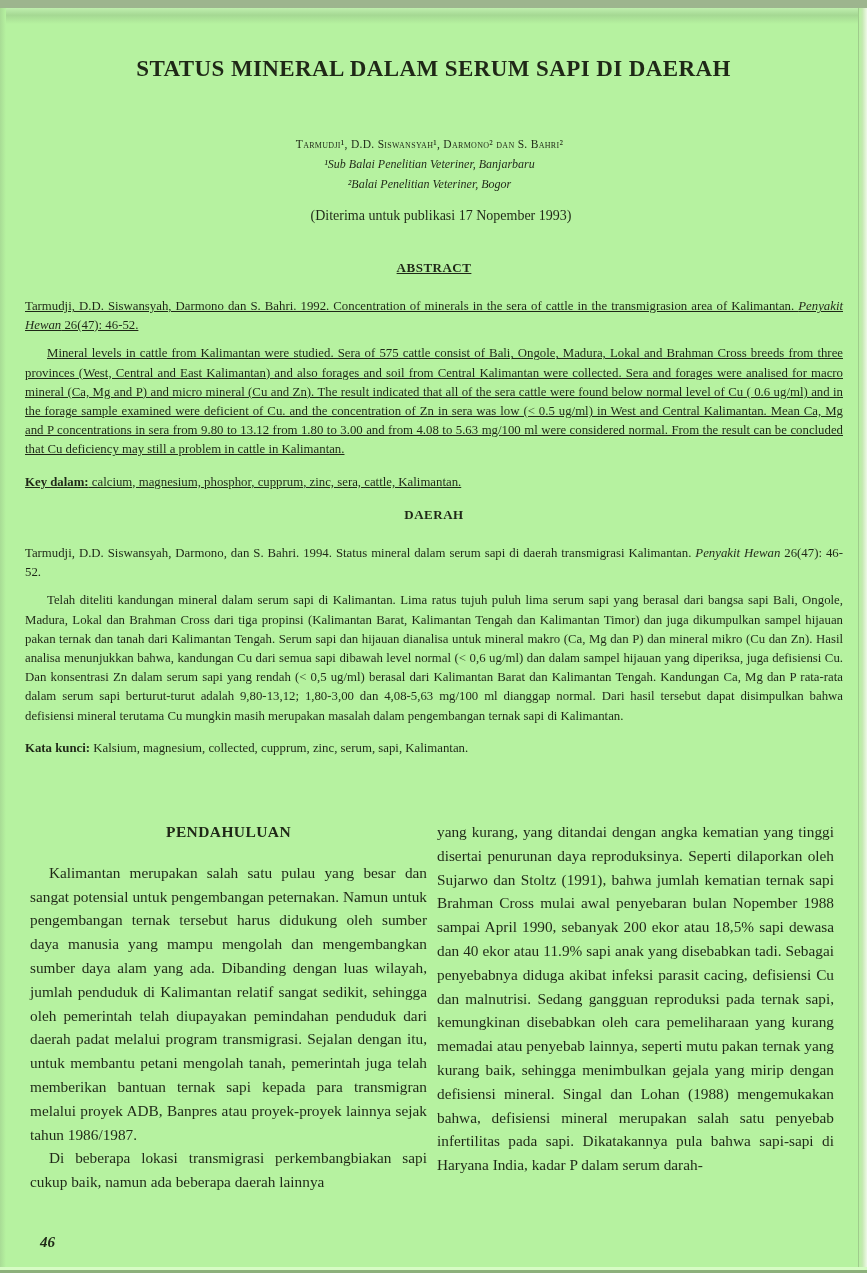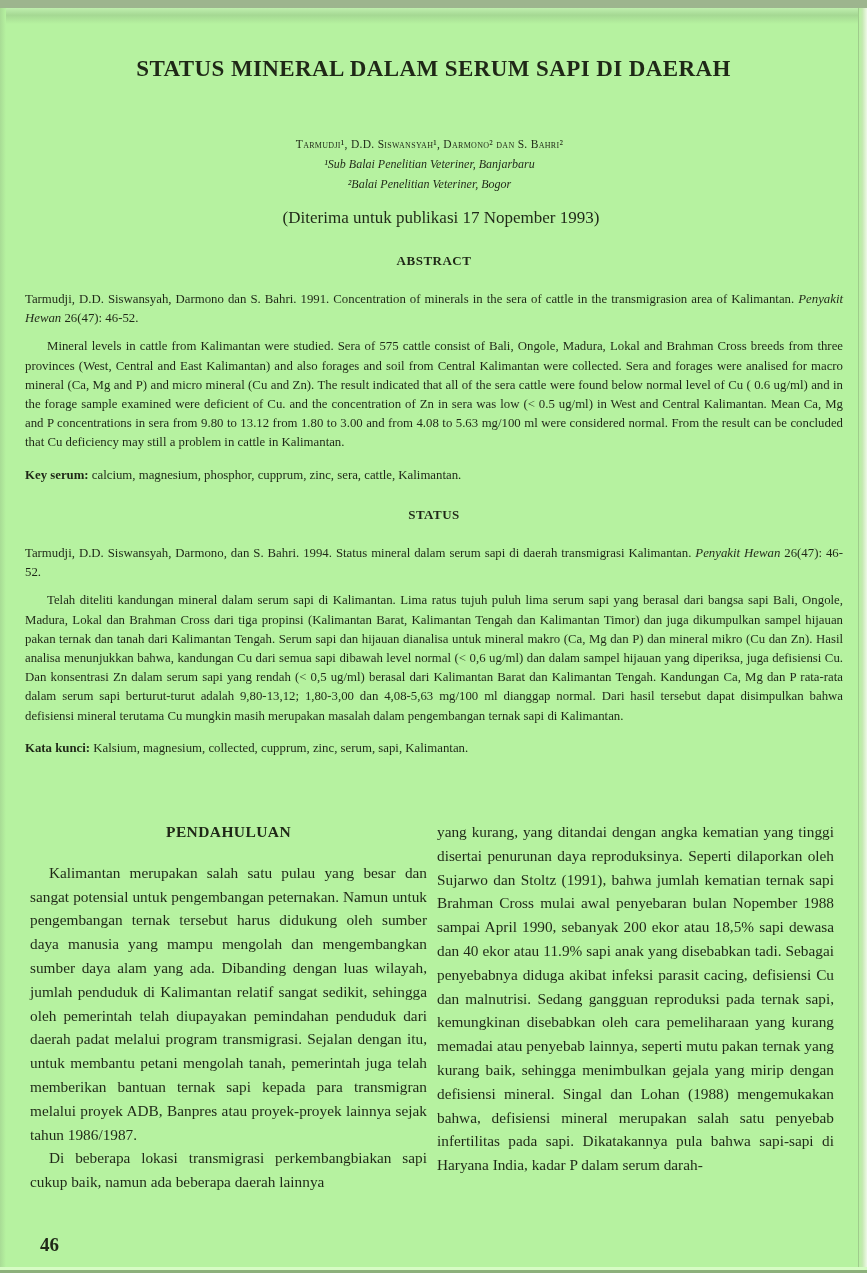--- a/index.html
+++ b/index.html
@@ -30,45 +30,45 @@
     letter-spacing:0.4px;
   }
   .byline{
     position:absolute;top:126px;left:0;right:8px;
     text-align:center;line-height:20px;
   }
   .authors{font-size:11.5px;font-variant:small-caps;letter-spacing:0.3px;}
   .affil{font-size:12px;font-style:italic;}
   .received{
     position:absolute;top:200px;left:0;right:0;
-    text-align:center;font-size:17px;padding-left:15px;
+    text-align:center;font-size:14px;padding-left:15px;
   }
 
   .abs-section{position:absolute;left:25px;width:818px;}
-  .abs-en{top:245px;}
+  .abs-en{top:252px;text-decoration:underline;}
   .abs-id{top:499px;}
   .abs-heading{text-align:center;font-weight:bold;font-size:13px;letter-spacing:0.5px;margin:0 0 21px 0;}
   .abs-citation{font-size:12.8px;line-height:19.2px;text-align:justify;margin:0;}
   .abs-body{font-size:12.8px;line-height:19.2px;text-align:justify;margin:9px 0 0 0;text-indent:22px;}
   .abs-keywords{font-size:12.8px;line-height:19.2px;margin:13px 0 0 0;}
   .bold{font-weight:bold;}
   .italic{font-style:italic;}
 
   .columns{
     position:absolute;top:812px;left:30px;width:808px;
     display:flex;gap:10px;
   }
   .col{width:397px;font-size:15.3px;line-height:23.8px;text-align:justify;}
   .intro-heading{text-align:center;font-weight:bold;font-size:15.5px;letter-spacing:0.4px;margin:0 0 17px 0;}
   .body-par{margin:0;text-indent:19px;}
   .body-par-cont{margin:0;}
 
   .page-number{
     position:absolute;top:1226px;left:40px;
-    font-size:19px;font-weight:bold;
+    font-size:15px;font-weight:bold;font-style:italic;
   }
 </style>
 </head>
 <body>
 
 <div class="page">
 
   <div class="edge-top"></div>
   <div class="edge-left"></div>
   <div class="edge-right"></div>
@@ -82,27 +82,27 @@
   <div class="byline">
     <div class="authors">Tarmudji¹, D.D. Siswansyah¹, Darmono² dan S. Bahri²</div>
     <div class="affil">¹Sub Balai Penelitian Veteriner, Banjarbaru</div>
     <div class="affil">²Balai Penelitian Veteriner, Bogor</div>
   </div>
 
   <div class="received">(Diterima untuk publikasi 17 Nopember 1993)</div>
 
   <div class="abs-section abs-en">
     <div class="abs-heading">ABSTRACT</div>
-    <p class="abs-citation"><span>Tarmudji, D.D. Siswansyah, Darmono dan S. Bahri. 1991. Concentration of minerals in the sera of cattle in the transmigrasion area of Kalimantan. </span><span class="italic">Penyakit Hewan</span><span> 26(47): 46-52.</span></p>
+    <p class="abs-citation"><span>Tarmudji, D.D. Siswansyah, Darmono dan S. Bahri. 1992. Concentration of minerals in the sera of cattle in the transmigrasion area of Kalimantan. </span><span class="italic">Penyakit Hewan</span><span> 26(47): 46-52.</span></p>
     <p class="abs-body">Mineral levels in cattle from Kalimantan were studied. Sera of 575 cattle consist of Bali, Ongole, Madura, Lokal and Brahman Cross breeds from three provinces (West, Central and East Kalimantan) and also forages and soil from Central Kalimantan were collected. Sera and forages were analised for macro mineral (Ca, Mg and P) and micro mineral (Cu and Zn). The result indicated that all of the sera cattle were found below normal level of Cu ( 0.6 ug/ml) and in the forage sample examined were deficient of Cu. and the concentration of Zn in sera was low (&lt; 0.5 ug/ml) in West and Central Kalimantan. Mean Ca, Mg and P concentrations in sera from 9.80 to 13.12 from 1.80 to 3.00 and from 4.08 to 5.63 mg/100 ml were considered normal. From the result can be concluded that Cu deficiency may still a problem in cattle in Kalimantan.</p>
-    <p class="abs-keywords"><span class="bold">Key serum:</span><span> calcium, magnesium, phosphor, cupprum, zinc, sera, cattle, Kalimantan.</span></p>
+    <p class="abs-keywords"><span class="bold">Key dalam:</span><span> calcium, magnesium, phosphor, cupprum, zinc, sera, cattle, Kalimantan.</span></p>
   </div>
 
   <div class="abs-section abs-id">
-    <div class="abs-heading">STATUS</div>
+    <div class="abs-heading">DAERAH</div>
     <p class="abs-citation"><span>Tarmudji, D.D. Siswansyah, Darmono, dan S. Bahri. 1994. Status mineral dalam serum sapi di daerah transmigrasi Kalimantan. </span><span class="italic">Penyakit Hewan</span><span> 26(47): 46-52.</span></p>
     <p class="abs-body">Telah diteliti kandungan mineral dalam serum sapi di Kalimantan. Lima ratus tujuh puluh lima serum sapi yang berasal dari bangsa sapi Bali, Ongole, Madura, Lokal dan Brahman Cross dari tiga propinsi (Kalimantan Barat, Kalimantan Tengah dan Kalimantan Timor) dan juga dikumpulkan sampel hijauan pakan ternak dan tanah dari Kalimantan Tengah. Serum sapi dan hijauan dianalisa untuk mineral makro (Ca, Mg dan P) dan mineral mikro (Cu dan Zn). Hasil analisa menunjukkan bahwa, kandungan Cu dari semua sapi dibawah level normal (&lt; 0,6 ug/ml) dan dalam sampel hijauan yang diperiksa, juga defisiensi Cu. Dan konsentrasi Zn dalam serum sapi yang rendah (&lt; 0,5 ug/ml) berasal dari Kalimantan Barat dan Kalimantan Tengah. Kandungan Ca, Mg dan P rata-rata dalam serum sapi berturut-turut adalah 9,80-13,12; 1,80-3,00 dan 4,08-5,63 mg/100 ml dianggap normal. Dari hasil tersebut dapat disimpulkan bahwa defisiensi mineral terutama Cu mungkin masih merupakan masalah dalam pengembangan ternak sapi di Kalimantan.</p>
     <p class="abs-keywords"><span class="bold">Kata kunci:</span><span> Kalsium, magnesium, collected, cupprum, zinc, serum, sapi, Kalimantan.</span></p>
   </div>
 
   <div class="columns">
     <div class="col">
       <div class="intro-heading">PENDAHULUAN</div>
       <p class="body-par">Kalimantan merupakan salah satu pulau yang besar dan sangat potensial untuk pengembangan peternakan. Namun untuk pengembangan ternak tersebut harus didukung oleh sumber daya manusia yang mampu mengolah dan mengembangkan sumber daya alam yang ada. Dibanding dengan luas wilayah, jumlah penduduk di Kalimantan relatif sangat sedikit, sehingga oleh pemerintah telah diupayakan pemindahan penduduk dari daerah padat melalui program transmigrasi. Sejalan dengan itu, untuk membantu petani mengolah tanah, pemerintah juga telah memberikan bantuan ternak sapi kepada para transmigran melalui proyek ADB, Banpres atau proyek-proyek lainnya sejak tahun 1986/1987.</p>
       <p class="body-par">Di beberapa lokasi transmigrasi perkembangbiakan sapi cukup baik, namun ada beberapa daerah lainnya</p>

